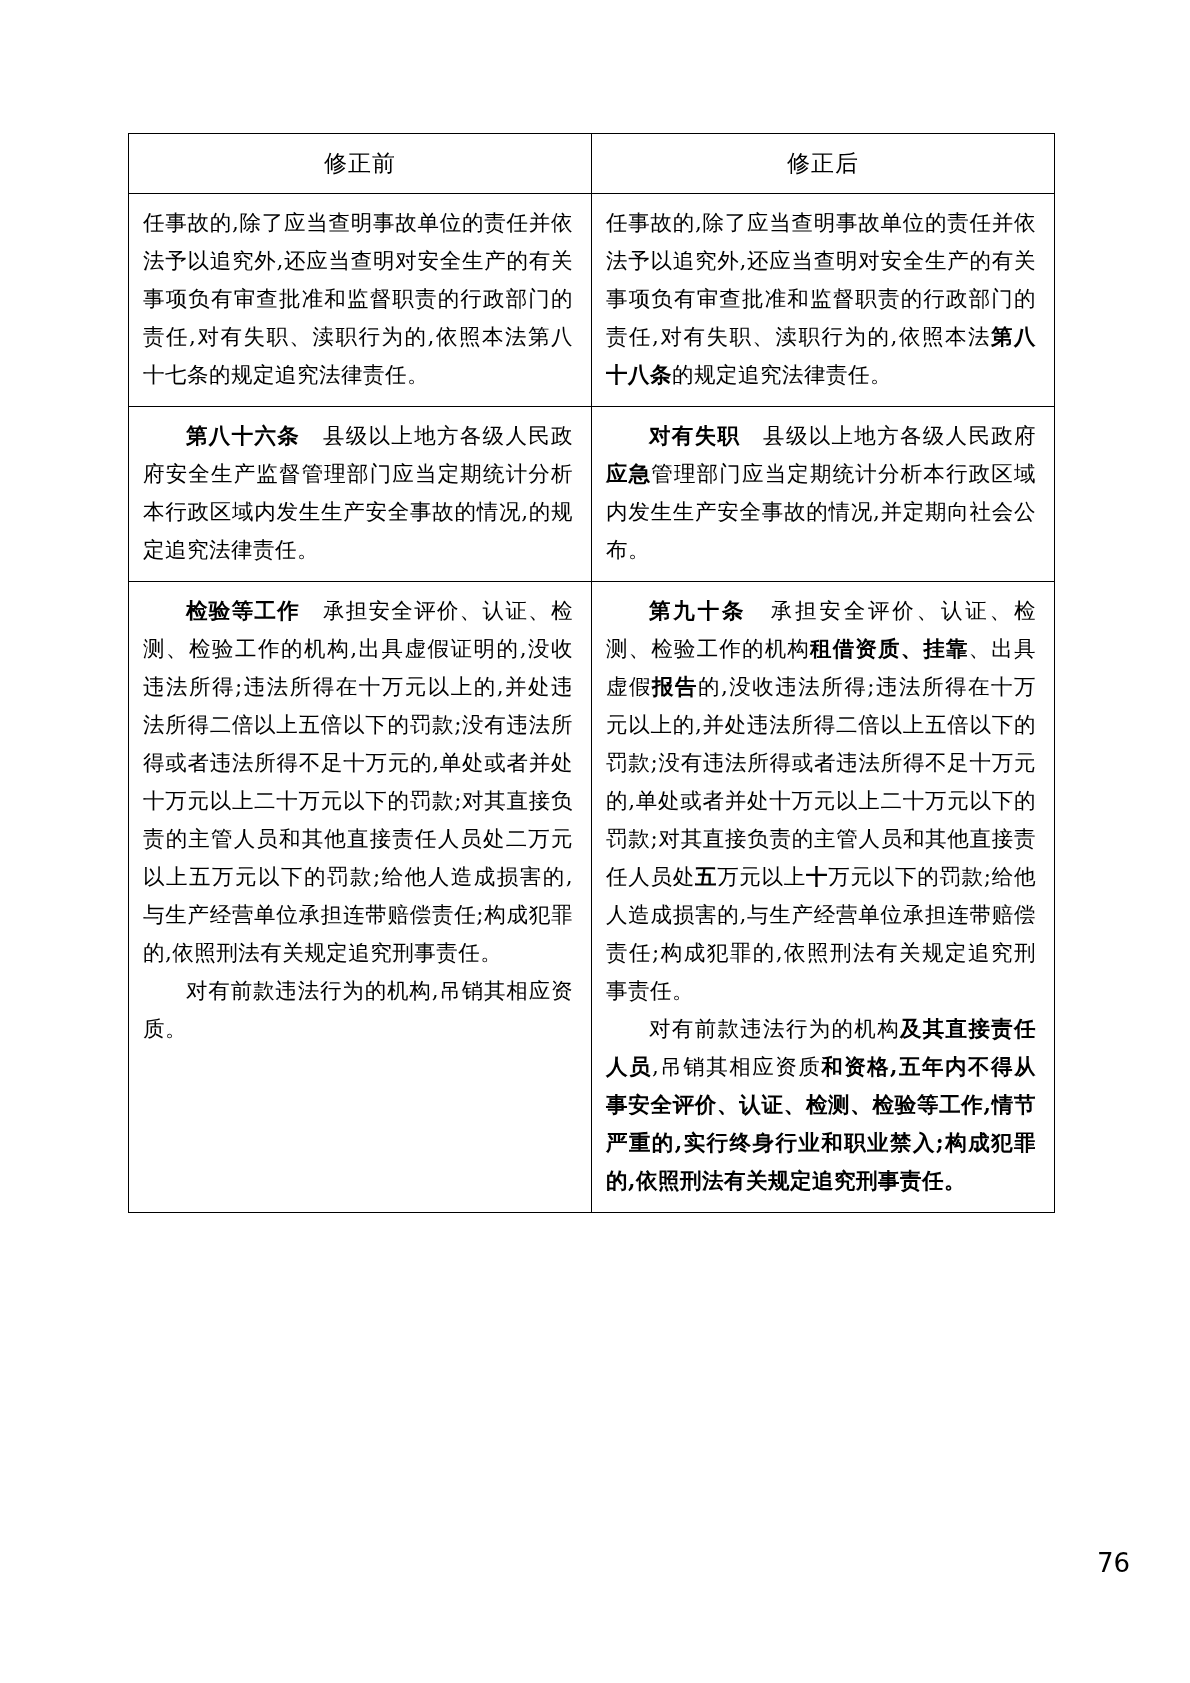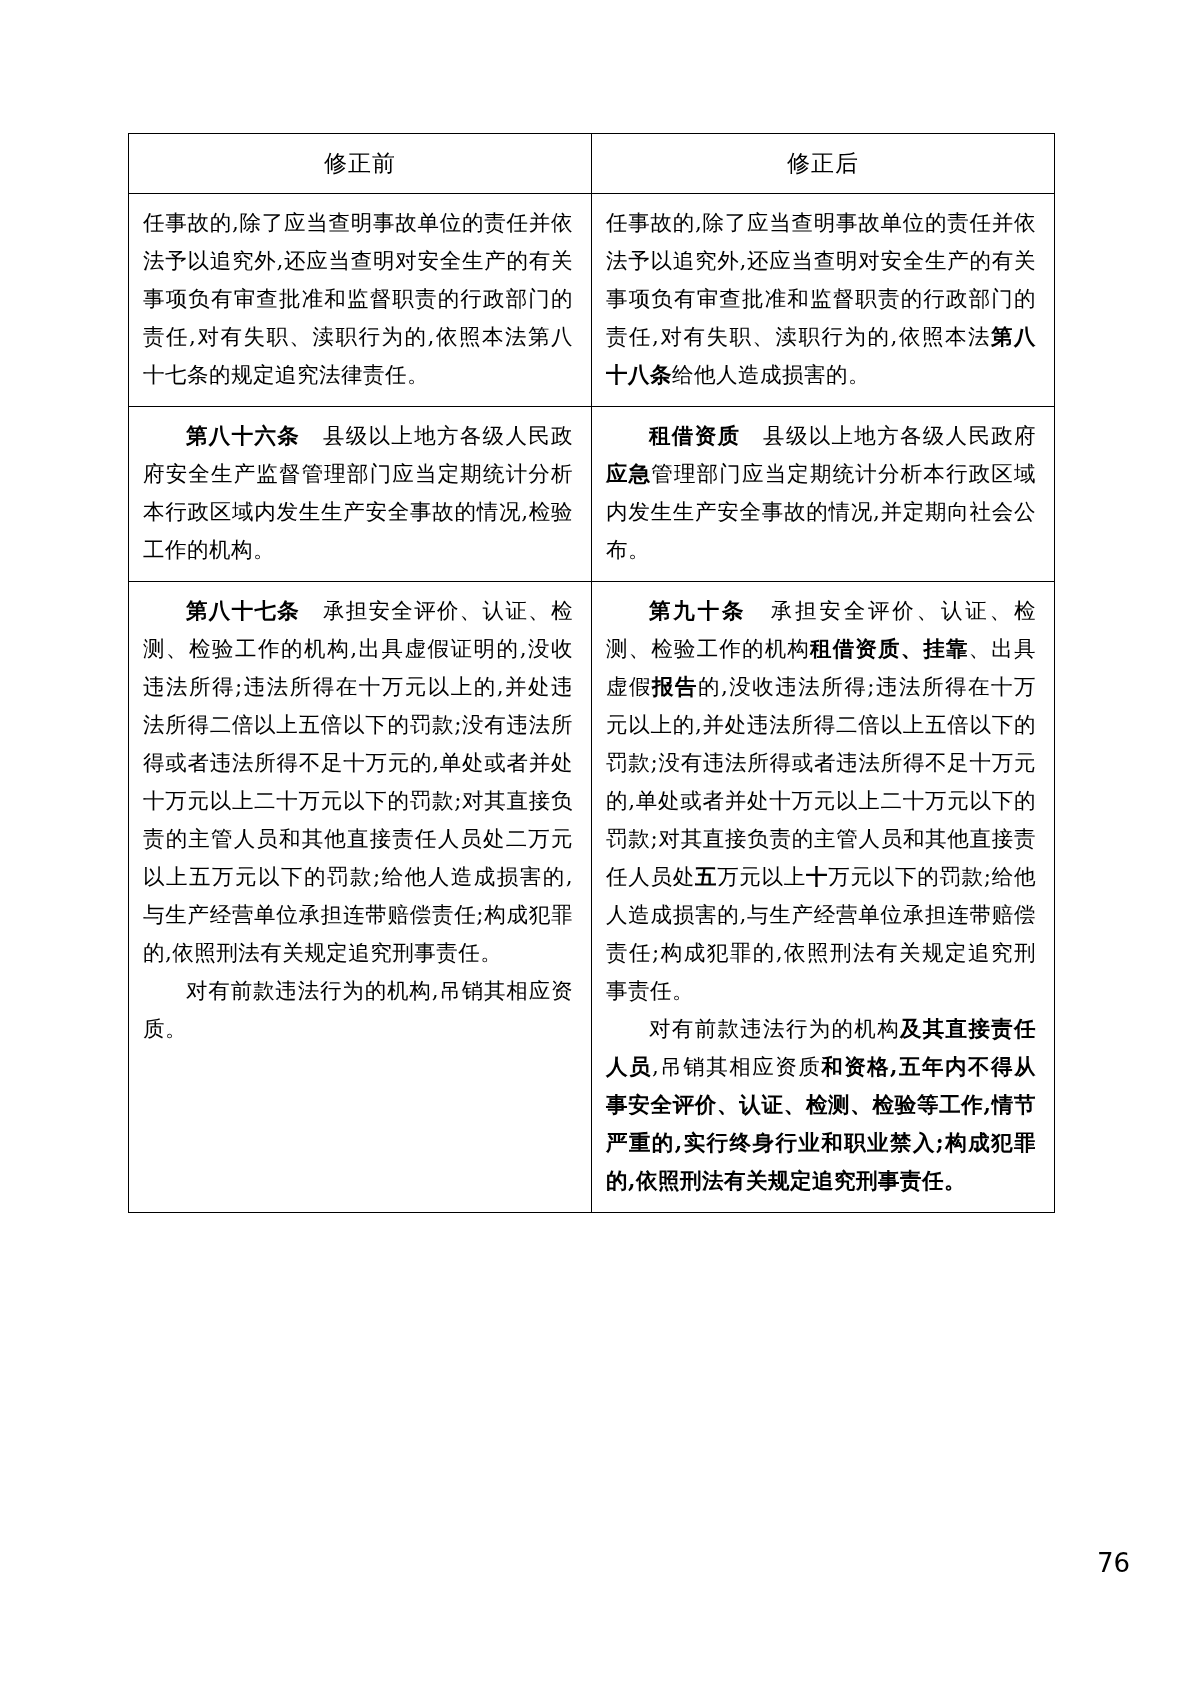--- a/index.html
+++ b/index.html
@@ -82,34 +82,34 @@
           <th class="col">修正前</th>
           <th class="col">修正后</th>
         </tr>
       </thead>
       <tbody id="table-body">
           <tr>
             <td class="col">
               <div class="cell-text"><p><span>任事故的,除了应当查明事故单位的责任并依法予以追究外,还应当查明对安全生产的有关事项负有审查批准和监督职责的行政部门的责任,对有失职、渎职行为的,依照本法第八十七条的规定追究法律责任。</span></p></div>
             </td>
             <td class="col">
-              <div class="cell-text"><p><span>任事故的,除了应当查明事故单位的责任并依法予以追究外,还应当查明对安全生产的有关事项负有审查批准和监督职责的行政部门的责任,对有失职、渎职行为的,依照本法</span><b>第八十八条</b><span>给他人造成损害的。</span></p></div>
+              <div class="cell-text"><p><span>任事故的,除了应当查明事故单位的责任并依法予以追究外,还应当查明对安全生产的有关事项负有审查批准和监督职责的行政部门的责任,对有失职、渎职行为的,依照本法</span><b>第八十八条</b><span>的规定追究法律责任。</span></p></div>
             </td>
           </tr>
           <tr>
             <td class="col">
-              <div class="cell-text"><p class="indent"><b>第八十六条</b><span>　县级以上地方各级人民政府安全生产监督管理部门应当定期统计分析本行政区域内发生生产安全事故的情况,检验工作的机构。</span></p></div>
+              <div class="cell-text"><p class="indent"><b>第八十六条</b><span>　县级以上地方各级人民政府安全生产监督管理部门应当定期统计分析本行政区域内发生生产安全事故的情况,的规定追究法律责任。</span></p></div>
             </td>
             <td class="col">
-              <div class="cell-text"><p class="indent"><b>租借资质</b><span>　县级以上地方各级人民政府</span><b>应急</b><span>管理部门应当定期统计分析本行政区域内发生生产安全事故的情况,并定期向社会公布。</span></p></div>
+              <div class="cell-text"><p class="indent"><b>对有失职</b><span>　县级以上地方各级人民政府</span><b>应急</b><span>管理部门应当定期统计分析本行政区域内发生生产安全事故的情况,并定期向社会公布。</span></p></div>
             </td>
           </tr>
           <tr>
             <td class="col">
-              <div class="cell-text"><p class="indent"><b>第八十七条</b><span>　承担安全评价、认证、检测、检验工作的机构,出具虚假证明的,没收违法所得;违法所得在十万元以上的,并处违法所得二倍以上五倍以下的罚款;没有违法所得或者违法所得不足十万元的,单处或者并处十万元以上二十万元以下的罚款;对其直接负责的主管人员和其他直接责任人员处二万元以上五万元以下的罚款;给他人造成损害的,与生产经营单位承担连带赔偿责任;构成犯罪的,依照刑法有关规定追究刑事责任。</span></p><p class="indent"><span>对有前款违法行为的机构,吊销其相应资质。</span></p></div>
+              <div class="cell-text"><p class="indent"><b>检验等工作</b><span>　承担安全评价、认证、检测、检验工作的机构,出具虚假证明的,没收违法所得;违法所得在十万元以上的,并处违法所得二倍以上五倍以下的罚款;没有违法所得或者违法所得不足十万元的,单处或者并处十万元以上二十万元以下的罚款;对其直接负责的主管人员和其他直接责任人员处二万元以上五万元以下的罚款;给他人造成损害的,与生产经营单位承担连带赔偿责任;构成犯罪的,依照刑法有关规定追究刑事责任。</span></p><p class="indent"><span>对有前款违法行为的机构,吊销其相应资质。</span></p></div>
             </td>
             <td class="col">
               <div class="cell-text"><p class="indent"><b>第九十条</b><span>　承担安全评价、认证、检测、检验工作的机构</span><b>租借资质、挂靠</b><span>、出具虚假</span><b>报告</b><span>的,没收违法所得;违法所得在十万元以上的,并处违法所得二倍以上五倍以下的罚款;没有违法所得或者违法所得不足十万元的,单处或者并处十万元以上二十万元以下的罚款;对其直接负责的主管人员和其他直接责任人员处</span><b>五</b><span>万元以上</span><b>十</b><span>万元以下的罚款;给他人造成损害的,与生产经营单位承担连带赔偿责任;构成犯罪的,依照刑法有关规定追究刑事责任。</span></p><p class="indent"><span>对有前款违法行为的机构</span><b>及其直接责任人员</b><span>,吊销其相应资质</span><b>和资格,五年内不得从事安全评价、认证、检测、检验等工作,情节严重的,实行终身行业和职业禁入;构成犯罪的,依照刑法有关规定追究刑事责任。</b></p></div>
             </td>
           </tr>
         </tbody>
     </table>
   </div>
 
   <div class="page-number">76</div>

